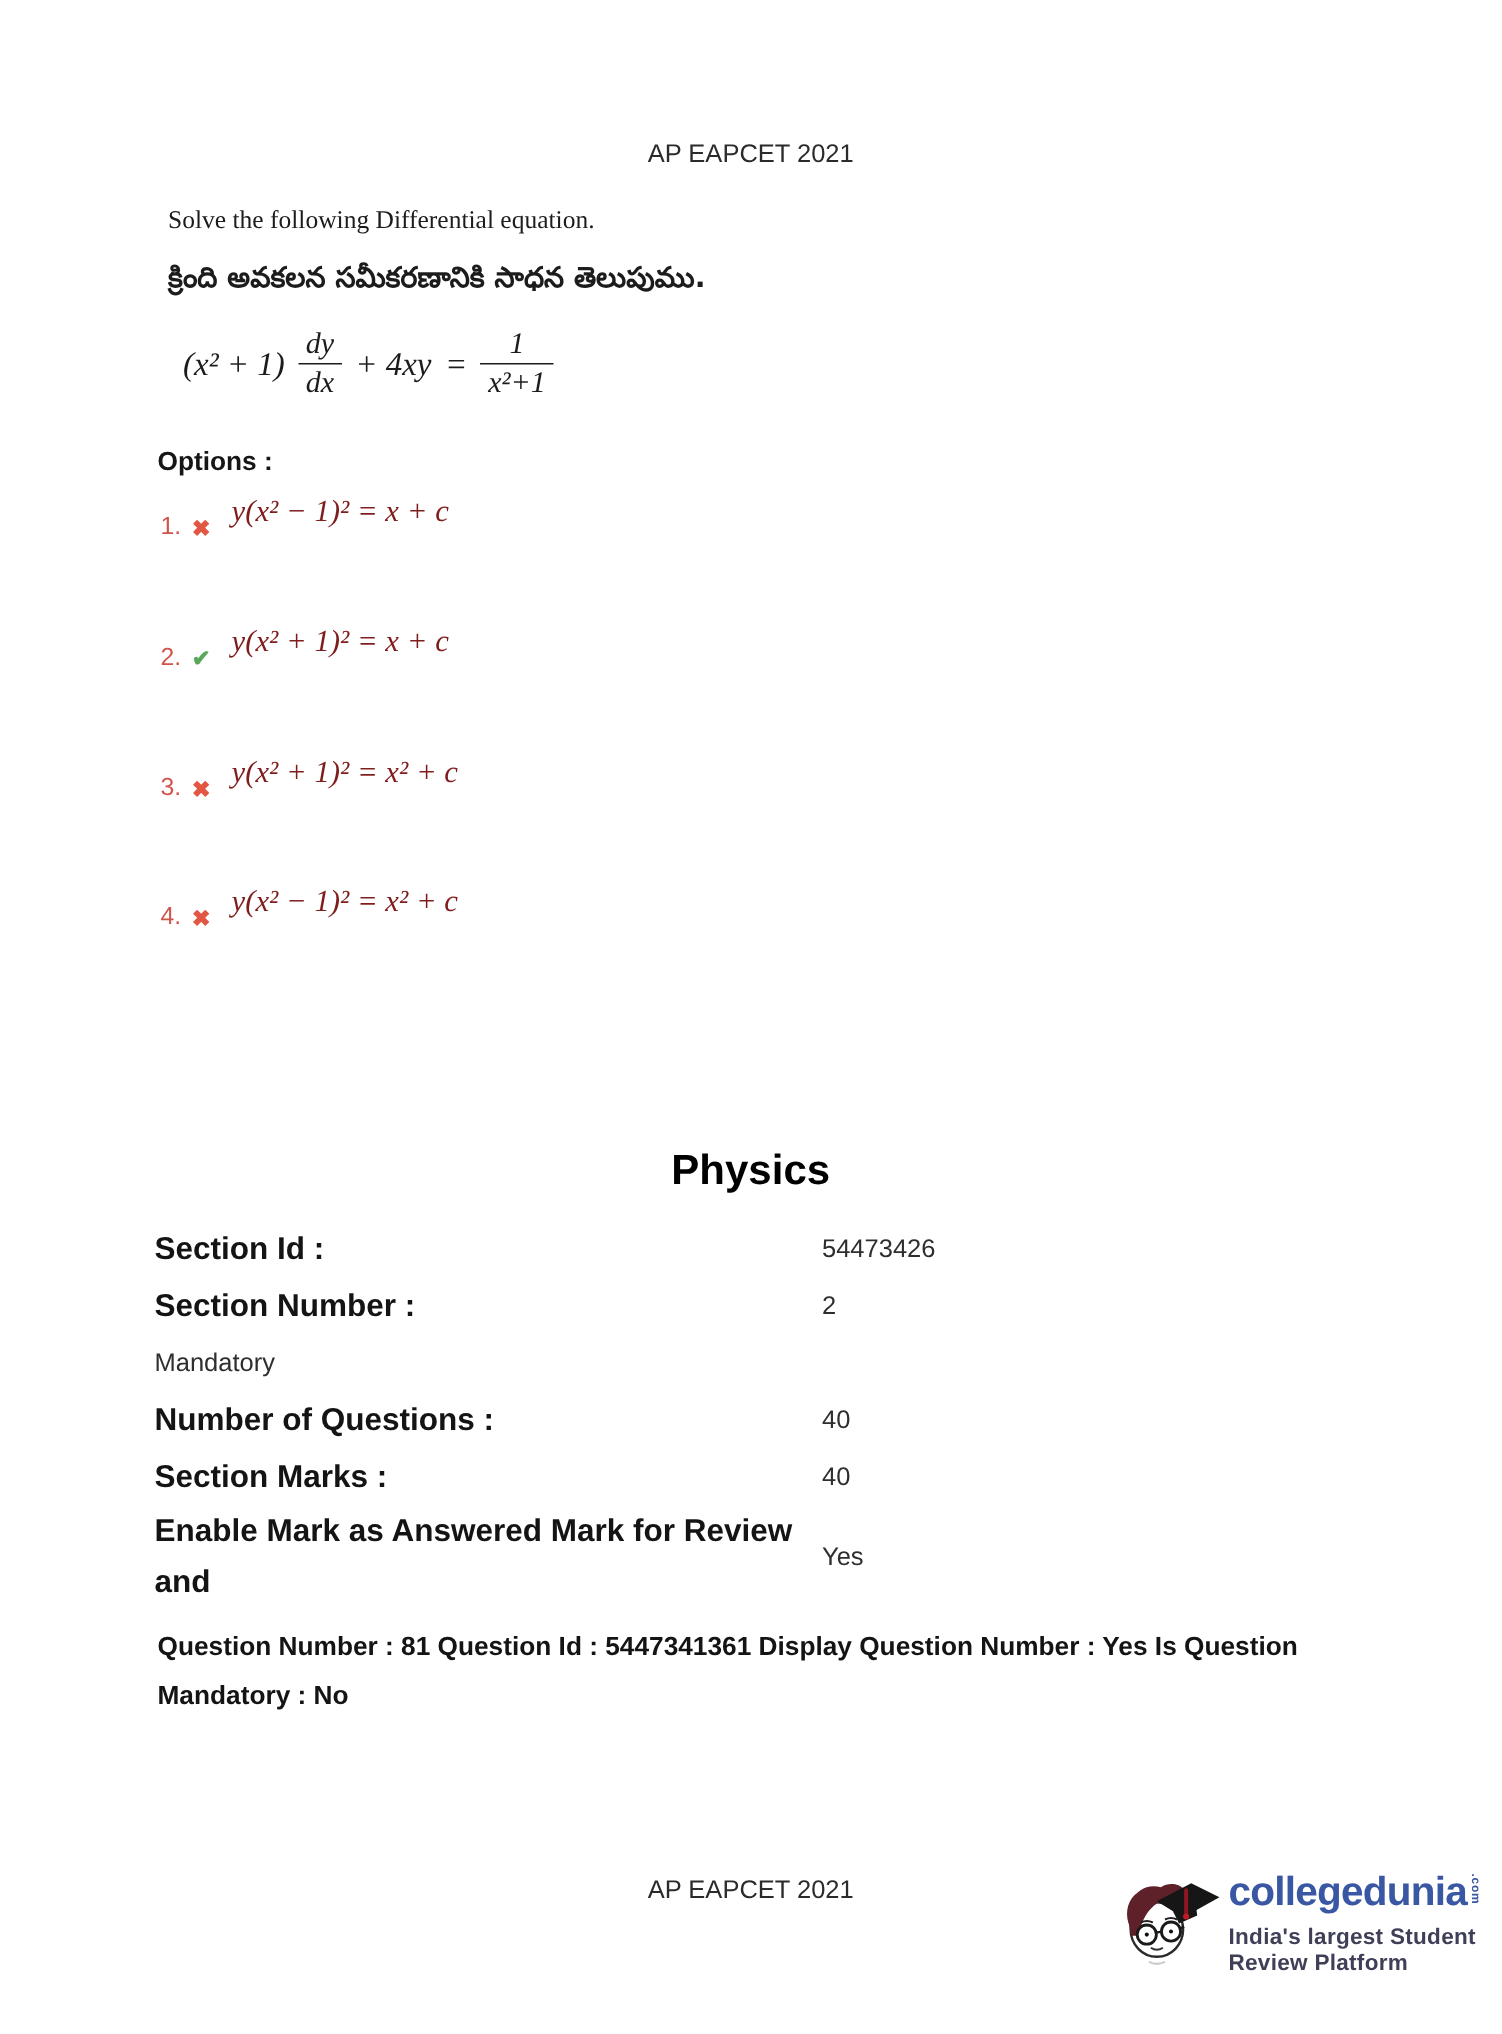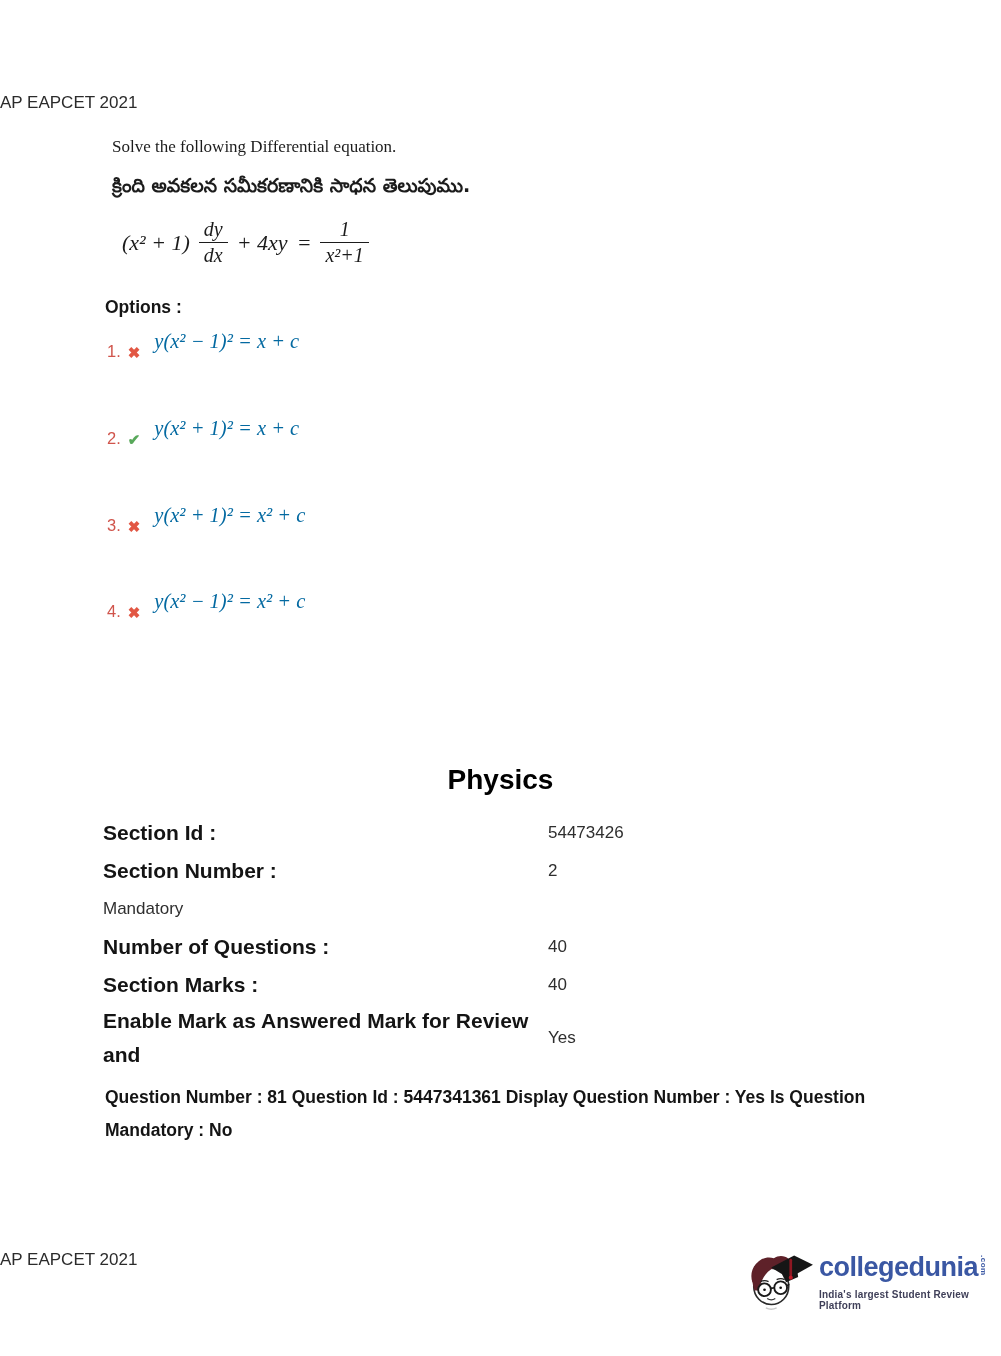--- a/index.html
+++ b/index.html
@@ -13,20 +13,21 @@
     font-family: "Liberation Sans", sans-serif;
     color: #222222;
     overflow: hidden;
   }
 
   
   .doc-header, .doc-footer {
     position: absolute;
     left: 0;
     width: 100%;
+    text-align: center;
     font-size: 17px;
     color: #2b2b2b;
   }
   .doc-header { top: 93px; }
   .doc-footer { top: 1250px; }
 
   
   .q-en {
     position: absolute;
     left: 112px;
@@ -95,21 +96,21 @@
     font-weight: bold;
     margin: 0 0 1px 7px;
     line-height: 1;
   }
   .opt-icon.wrong { color: #e25744; }
   .opt-icon.correct { color: #58a85a; }
   .option .opt-formula {
     font-family: "Liberation Serif", serif;
     font-style: italic;
     font-size: 20.5px;
-    color: #0369a1;
+    color: #7f1d1d;
     margin: 0 0 8px 14px;
     white-space: nowrap;
   }
   .option-1 { top: 330px; }
   .option-2 { top: 417px; }
   .option-3 { top: 504px; }
   .option-4 { top: 590px; }
 
   
   .section-title {
@@ -177,21 +178,21 @@
   }
   .tld {
     writing-mode: vertical-rl;
     font-size: 8px;
     font-weight: bold;
     color: #3a57a3;
     margin: 3px 0 0 1px;
     letter-spacing: 0.5px;
   }
   .tagline {
-    font-size: 10px;
+    font-size: 15px;
     font-weight: bold;
     color: #3f3f58;
     margin-top: 7px;
     letter-spacing: 0.2px;
   }
 </style>
 </head>
 <body>
 
 <div class="page">

